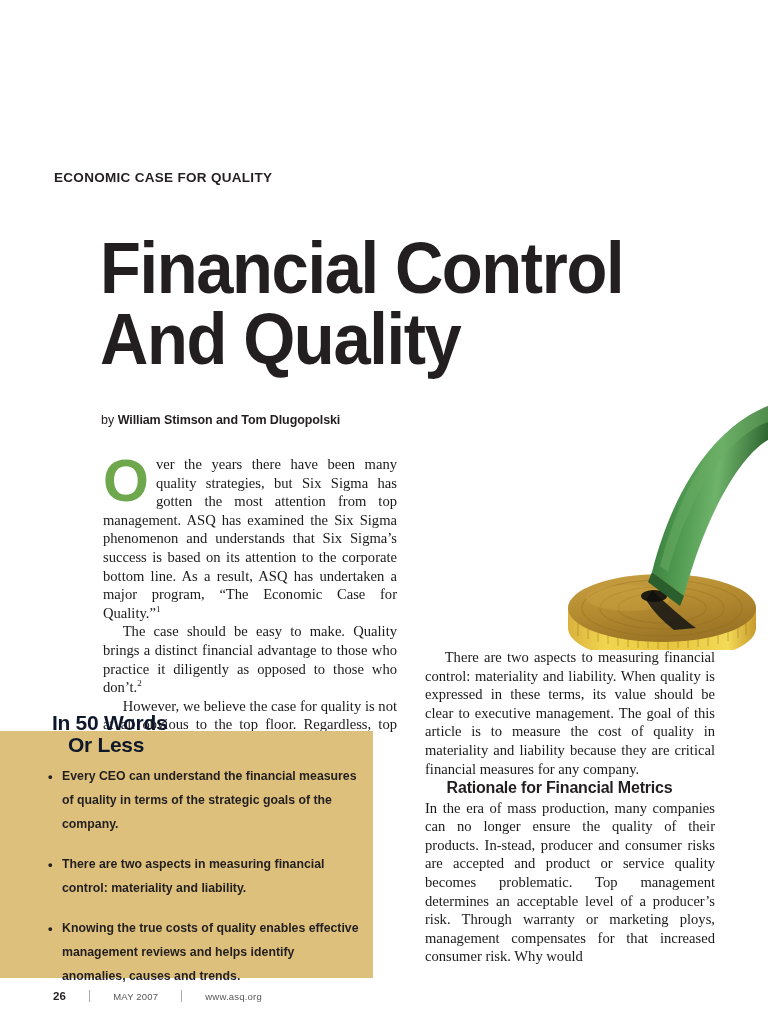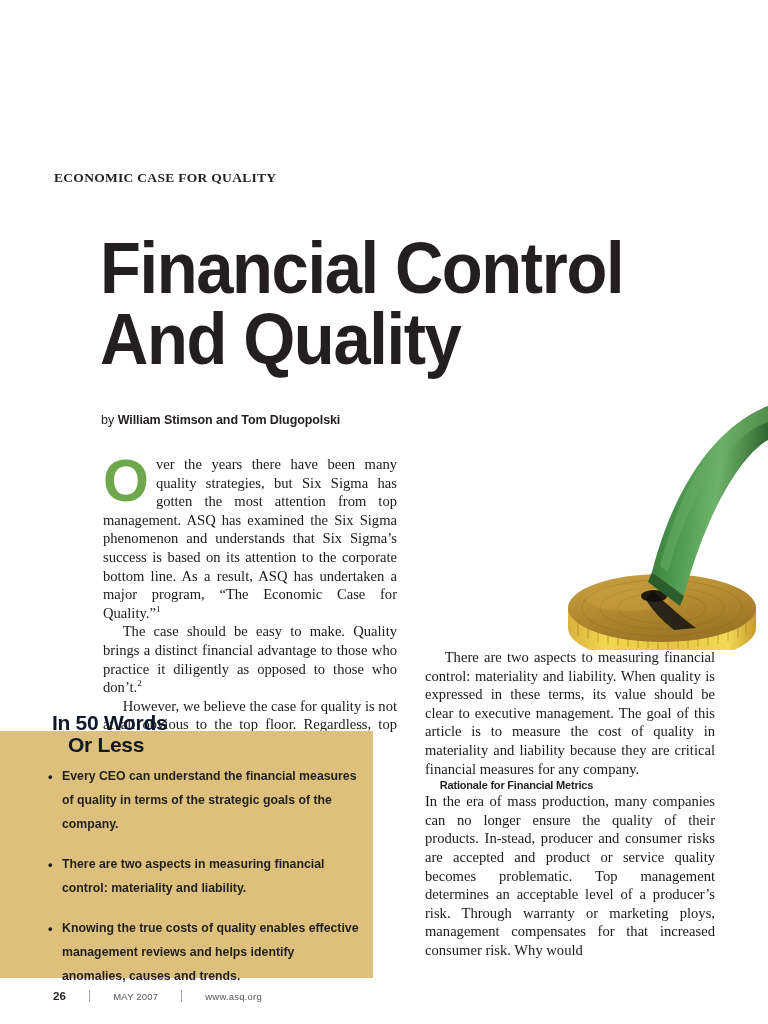--- a/index.html
+++ b/index.html
@@ -20,21 +20,21 @@
     position: absolute;
     inset: 0;
     background: #ffffff;
   }
 
   
   .kicker {
     position: absolute;
     left: 54px;
     top: 170px;
-    font-family: Liberation Serif, serif;
+    font-family: Liberation Sans, sans-serif;
     font-weight: bold;
     font-size: 13.5px;
     letter-spacing: 0.3px;
     color: #231f20;
   }
 
   
   .headline {
     position: absolute;
     left: 100px;
@@ -104,21 +104,21 @@
     font-weight: bold;
     font-size: 59px;
     line-height: 0.78;
     color: #6fa84c;
     margin: 3px 7px 0 0;
   }
 
   .subhead {
     font-family: "Liberation Sans", sans-serif;
     font-weight: bold;
-    font-size: 11px;
+    font-size: 16px;
     color: #231f20;
     margin: 13px 0 2px 0;
     text-indent: 0;
     letter-spacing: -0.2px;
   }
 
   
   .fifty-box {
     position: absolute;
     left: 0;

